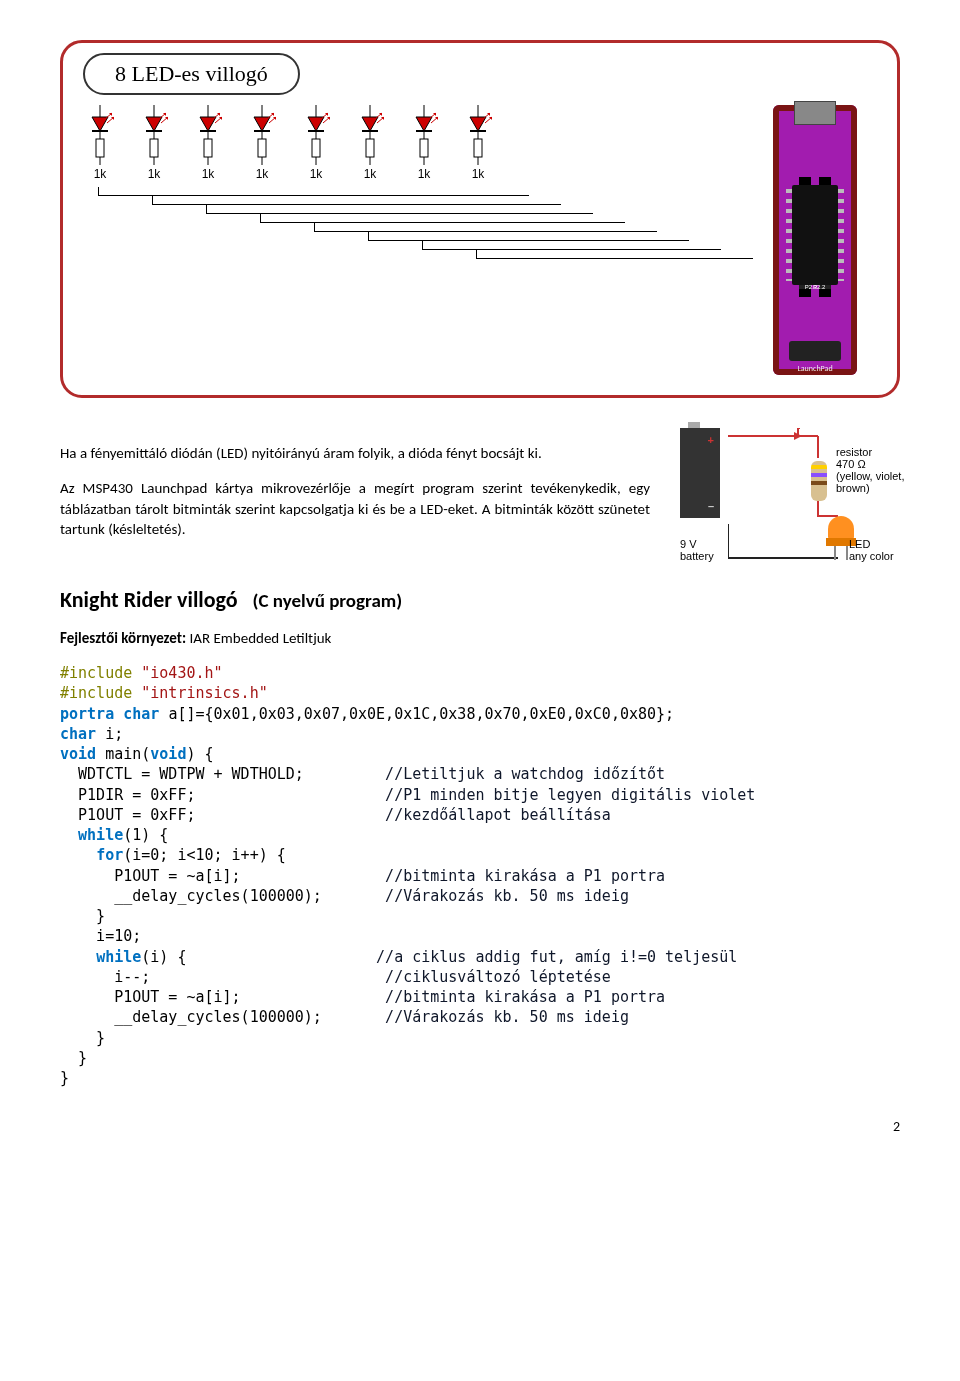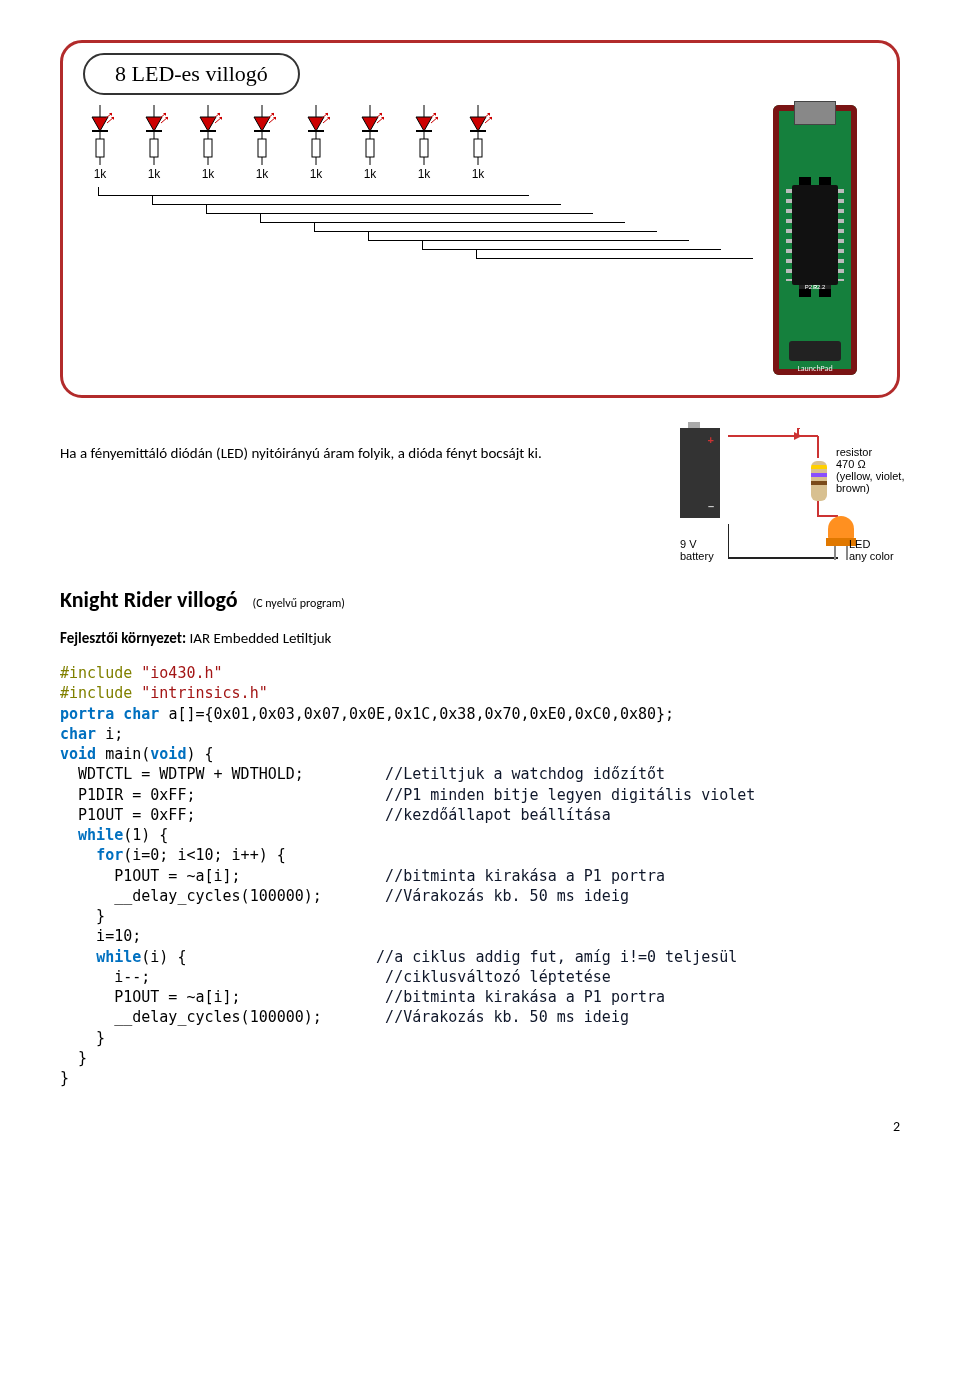--- a/index.html
+++ b/index.html
@@ -34,21 +34,21 @@
   }
   .led-area { flex: 1; }
   .led-row { display: flex; gap: 20px; }
   .led-item { display: flex; flex-direction: column; align-items: center; width: 34px; }
   .led-svg { width: 30px; height: 60px; }
   .res-label { font-size: 12px; font-family: Arial, sans-serif; margin-top: 2px; }
   .wires { margin-top: 6px; }
   .wire { height: 8px; border-left: 1px solid #000; border-bottom: 1px solid #000; margin-left: 15px; }
   .board-img {
     width: 310px; height: 270px;
-    background: #15803d;
+    background: #a21caf;
     border-radius: 6px;
     position: relative;
     margin-left: 20px;
     box-shadow: inset 0 0 0 6px #7a1414;
   }
   .board-chip {
     position: absolute; left: 50%; top: 48%; transform: translate(-50%,-50%);
     width: 46px; height: 100px; background: #111; border-radius: 2px;
   }
   .board-chip::before, .board-chip::after {
@@ -106,21 +106,21 @@
     width: 26px; height: 26px; background: #ff9020; border-radius: 50% 50% 20% 20%;
     position: absolute; top: 0; left: 2px;
   }
   .led-base {
     width: 30px; height: 8px; background: #e07800; position: absolute; top: 22px; left: 0;
   }
   .led-leg { width: 2px; height: 14px; background: #888; position: absolute; top: 30px; }
   .legL { left: 8px; } .legR { left: 20px; }
 
   h3 { margin: 24px 0 4px 0; font-size: 22px; }
-  .sub { font-size: 12px; font-weight: normal; }
+  .sub { font-size: 19px; font-weight: bold; }
   .env { margin: 16px 0; }
 
   pre.code {
     font-family: Consolas, Menlo, monospace;
     white-space: pre;
     font-size: 15px;
     line-height: 1.35;
     margin: 0;
   }
   .kw   { color: #0070c0; font-weight: bold; }
@@ -280,20 +280,21 @@
       <div class="board-btn btnL"></div>
       <div class="board-btn btnR"></div>
       <div class="board-label">LaunchPad</div>
     </div>
   </div>
 </div>
 
 <div class="two-col">
   <div class="left">
     <p class="para">Ha a fényemittáló diódán (LED) nyitóirányú áram folyik, a dióda fényt bocsájt ki.</p>
+    <p class="para">Az MSP430 Launchpad kártya mikrovezérlője a megírt program szerint tevékenykedik, egy táblázatban tárolt bitminták szerint kapcsolgatja ki és be a LED-eket. A bitminták között szünetet tartunk (késleltetés).</p>
   </div>
   <div class="side-diagram">
     <div class="side-row">
       <div style="display:flex;flex-direction:column;align-items:center;">
         <div class="batt">
           <div class="batt-top"></div>
           <span class="plus">+</span>
             <span class="minus">–</span>
         </div>
       </div>

